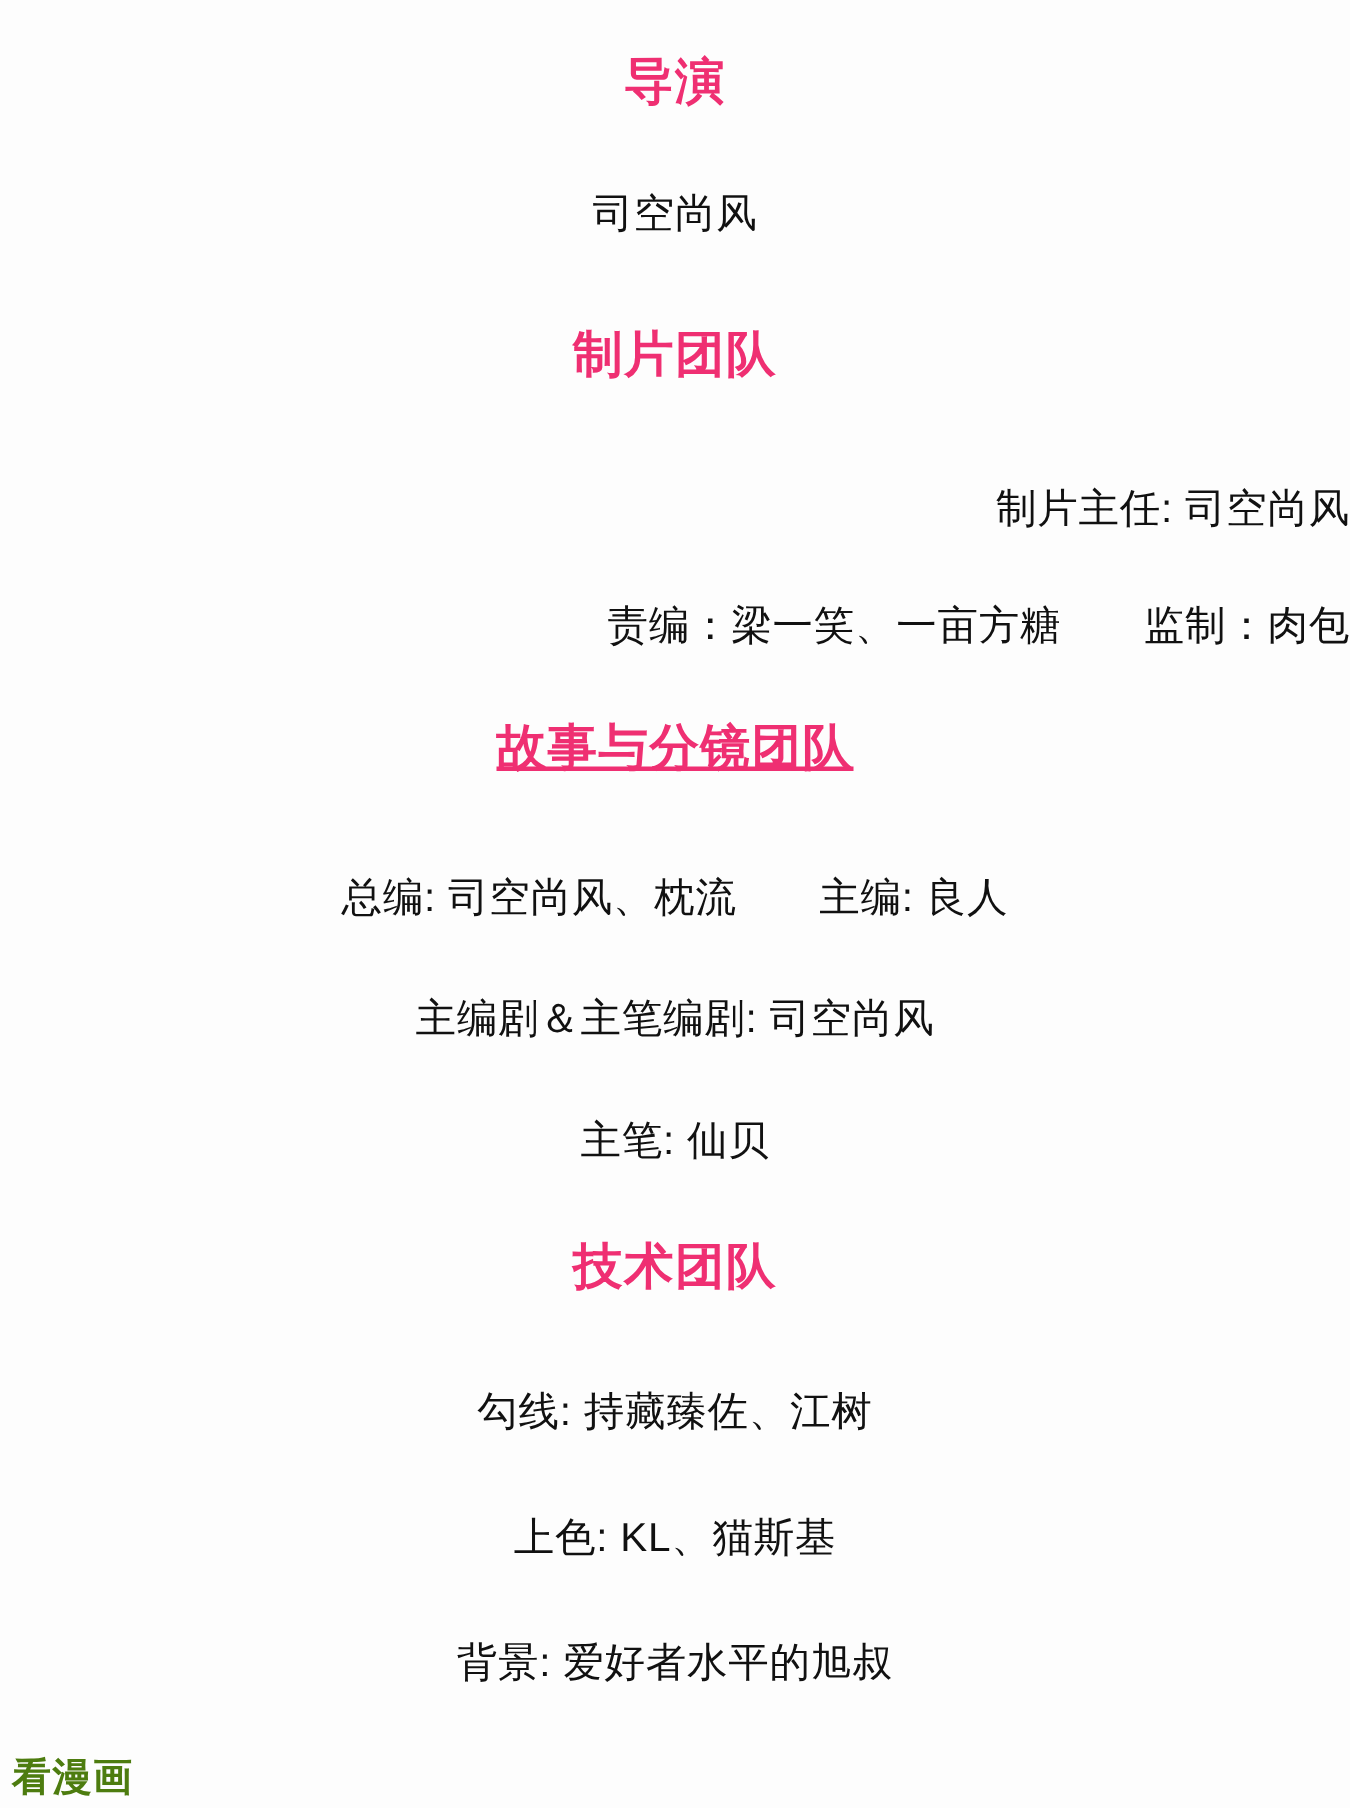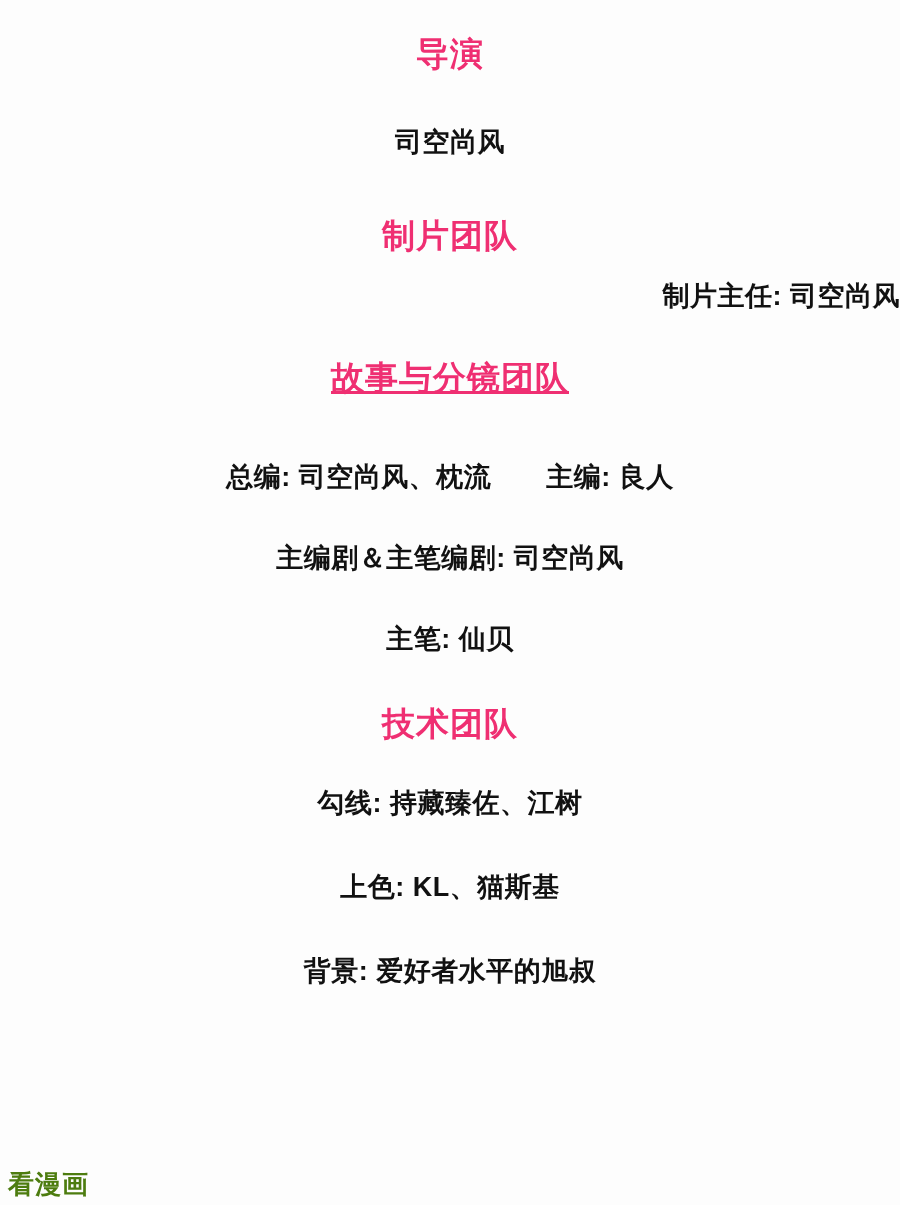--- a/index.html
+++ b/index.html
@@ -30,36 +30,36 @@
     font-size: 33px;
     letter-spacing: 1px;
     line-height: 1.2;
     margin: 0;
   }
   .section-title.first {
     font-size: 33px;
   }
   .line {
     font-size: 27px;
-    font-weight: bold;
+    font-weight: normal;
     color: #111;
     line-height: 1.25;
     margin: 0;
     letter-spacing: 0.5px;
   }
   .sp-director .section-title { margin-bottom: 52px; }
   .sp-director .line { margin-bottom: 57px; }
 
-  .sp-producer .section-title { margin-bottom: 24px; }
+  .sp-producer .section-title { margin-bottom: 67px; }
   .sp-producer .line { margin-bottom: 44px; text-align: right; }
 
   .sp-story .section-title { margin-bottom: 64px; text-decoration: underline; }
   .sp-story .line { margin-bottom: 47px; }
 
-  .sp-tech .section-title { margin-bottom: 44px; }
+  .sp-tech .section-title { margin-bottom: 61px; }
   .sp-tech .line { margin-bottom: 50px; }
 
   .watermark {
     position: absolute;
     left: 8px;
     bottom: 8px;
     font-size: 26px;
     color: #4d7c0f;
     font-weight: bold;
     letter-spacing: 1px;
@@ -72,20 +72,21 @@
 <div class="credits">
 
   <div class="section sp-director">
     <p class="section-title first">导演</p>
     <p class="line">司空尚风</p>
   </div>
 
   <div class="section sp-producer">
     <p class="section-title">制片团队</p>
     <p class="line">制片主任: 司空尚风</p>
+    <p class="line">责编：梁一笑、一亩方糖　　监制：肉包</p>
   </div>
 
   <div class="section sp-story">
     <p class="section-title">故事与分镜团队</p>
     <p class="line">总编: 司空尚风、枕流　　主编: 良人</p>
     <p class="line">主编剧＆主笔编剧: 司空尚风</p>
     <p class="line">主笔: 仙贝</p>
   </div>
 
   <div class="section sp-tech">

